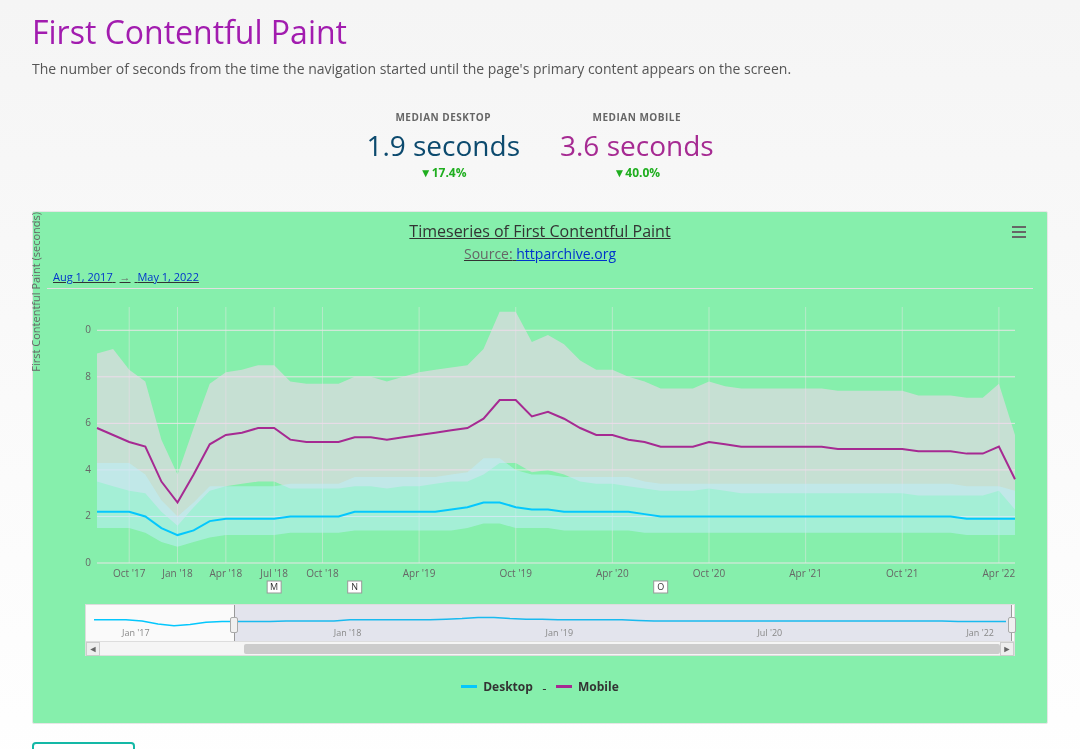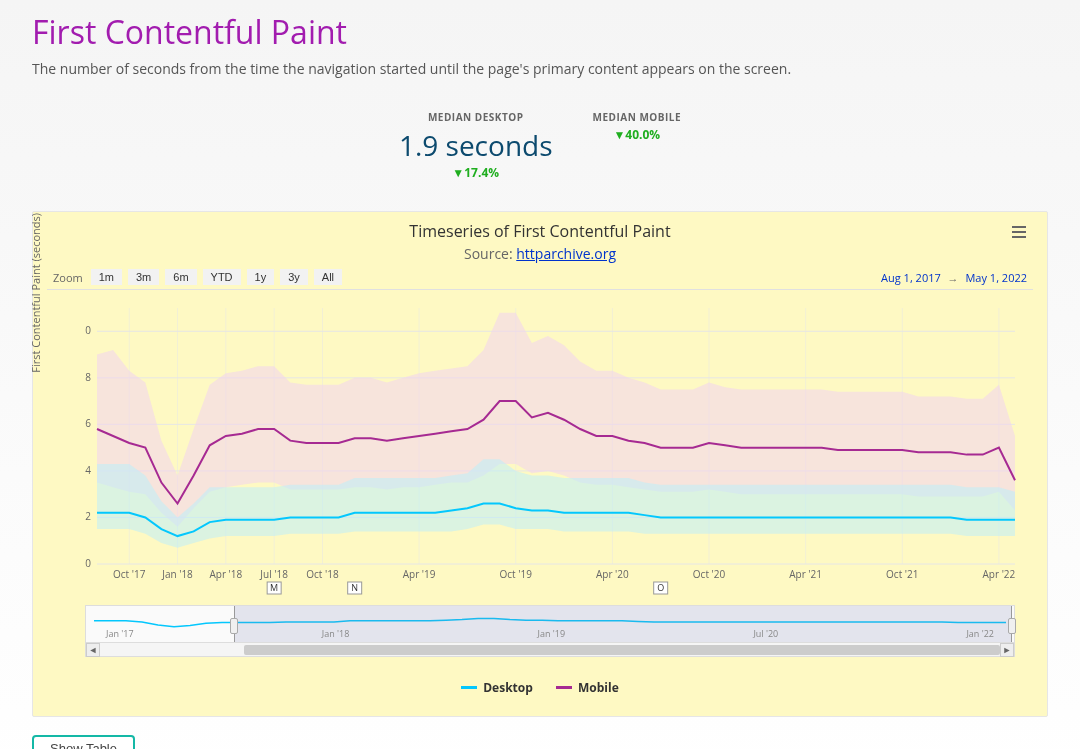--- a/index.html
+++ b/index.html
@@ -33,26 +33,27 @@
   font-weight: 700;
   letter-spacing: 0.5px;
   color: #666;
   margin-bottom: 2px;
 }
 .median-value { font-size: 28px; font-weight: 400; }
 .median-desktop { color: #0c4a6e; }
 .median-mobile { color: #a62a92; }
 .median-change { font-size: 12px; font-weight: 700; color: #1fae1f; }
 .chart-card {
-  background: #fef9c3;
+  background: #86efac;
   border: 1px solid #e6e6e6;
   border-radius: 2px;
-  padding: 8px 14px 10px;
+  padding: 8px 14px 18px;
   margin-bottom: 18px;
   position: relative;
+  text-decoration: underline;
 }
 .chart-header { text-align: center; position: relative; margin-bottom: 6px; }
 .chart-title { font-size: 16px; color: #333; font-weight: 400; }
 .chart-source { font-size: 14px; color: #666; margin-top: 2px; }
 .chart-source a { color: #0033cc; text-decoration: underline; }
 .hamburger {
   position: absolute; right: 0; top: 0;
   width: 28px; height: 24px;
   display: flex; flex-direction: column; justify-content: center; align-items: center;
   gap: 3px; cursor: pointer;
@@ -100,21 +101,21 @@
   background: #f0f0f0; border: 1px solid #aaa; border-radius: 2px;
 }
 .nav-scrollbar {
   position: absolute; bottom: 0; left: 0; right: 0; height: 14px;
   background: #f5f5f5; border-top: 1px solid #ddd;
   display:flex; align-items:center;
 }
 .nav-arrow { width:14px; height:14px; display:flex; align-items:center; justify-content:center; font-size:9px; color:#666; background:#eee; border:1px solid #ccc; cursor:pointer;}
 .nav-track { flex:1; height:12px; position:relative; }
 .nav-thumb { position:absolute; top:1px; height:10px; background:#ccc; border-radius:2px; }
-.nav-labels { position:absolute; bottom:16px; left:0; right:0; font-size:9px; color:#888; display:flex; justify-content:space-between; padding:0 20px; }
+.nav-labels { position:absolute; bottom:16px; left:16px; right:0; font-size:9px; color:#888; display:flex; justify-content:space-between; padding:0 20px; }
 .legend { text-align: center; margin-top: 12px; font-size: 12px; font-weight:700; }
 .legend-item { display: inline-flex; align-items: center; margin: 10px 10px; cursor:pointer; }
 .legend-swatch { display:inline-block; width:16px; height:3px; margin-right:6px; }
 .show-table-btn {
   background: #fff; border: 2px solid #14b8a6; border-radius: 4px;
   padding: 4px 16px; font-size: 13px; color: #444; cursor: pointer;
 }
 </style>
 </head>
 <body>
@@ -125,49 +126,40 @@
 <p class="subtitle">The number of seconds from the time the navigation started until the page's primary content appears on the screen.</p>
 
 <div class="medians">
   <div class="median-block">
     <div class="median-label">MEDIAN DESKTOP</div>
     <div class="median-value median-desktop">1.9 seconds</div>
     <div class="median-change">▼17.4%</div>
   </div>
   <div class="median-block">
     <div class="median-label">MEDIAN MOBILE</div>
+    <div class="median-value median-mobile">3.6 seconds</div>
     <div class="median-change">▼40.0%</div>
   </div>
 </div>
 
 <div class="chart-card">
   <div class="chart-header">
     <div class="chart-title">Timeseries of First Contentful Paint</div>
     <div class="chart-source">
       <span>Source:</span>
       <a href="#">httparchive.org</a>
     </div>
     <div class="hamburger">
         <span></span>
         <span></span>
         <span></span>
       </div>
   </div>
 
   <div class="controls-row">
-    <div class="zoom-group">
-      <span class="zoom-label">Zoom</span>
-      <button class="zoom-btn">1m</button>
-      <button class="zoom-btn">3m</button>
-      <button class="zoom-btn">6m</button>
-      <button class="zoom-btn">YTD</button>
-      <button class="zoom-btn">1y</button>
-      <button class="zoom-btn">3y</button>
-      <button class="zoom-btn">All</button>
-    </div>
     <div class="range-display">
       <span class="date-link">Aug 1, 2017</span>
       <span class="arrow">→</span>
       <span class="date-link">May 1, 2022</span>
     </div>
   </div>
 
   <div class="plot-area">
     <div class="yaxis-title">First Contentful Paint (seconds)</div>
     <svg class="mainplot" id="mainplot" width="940" height="310">

